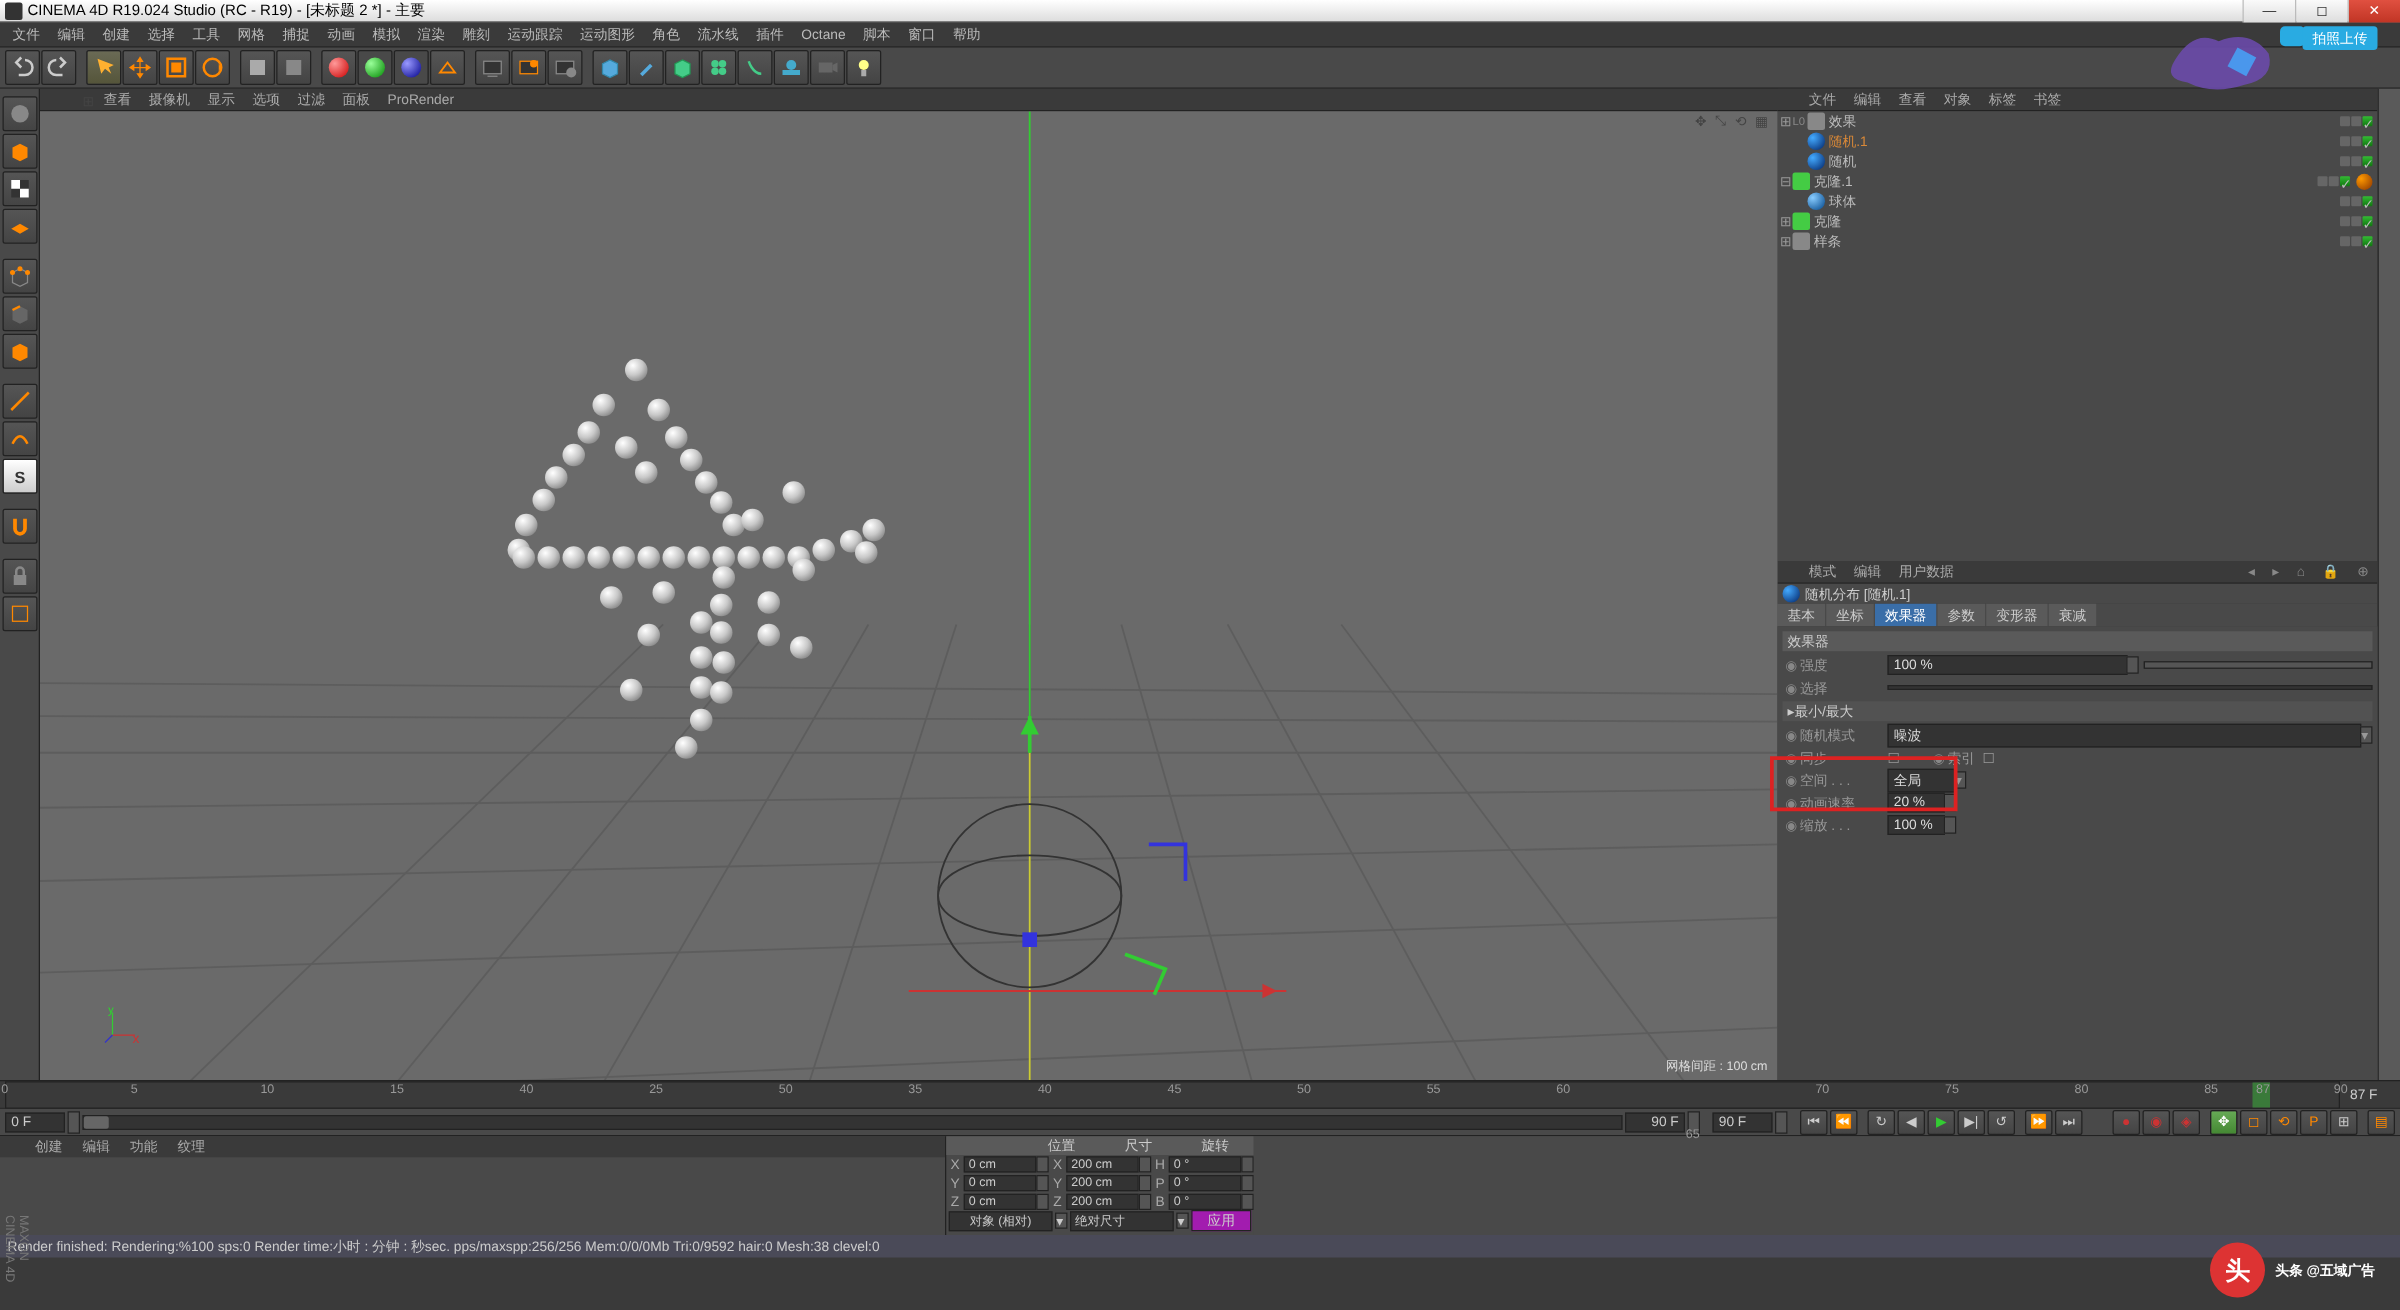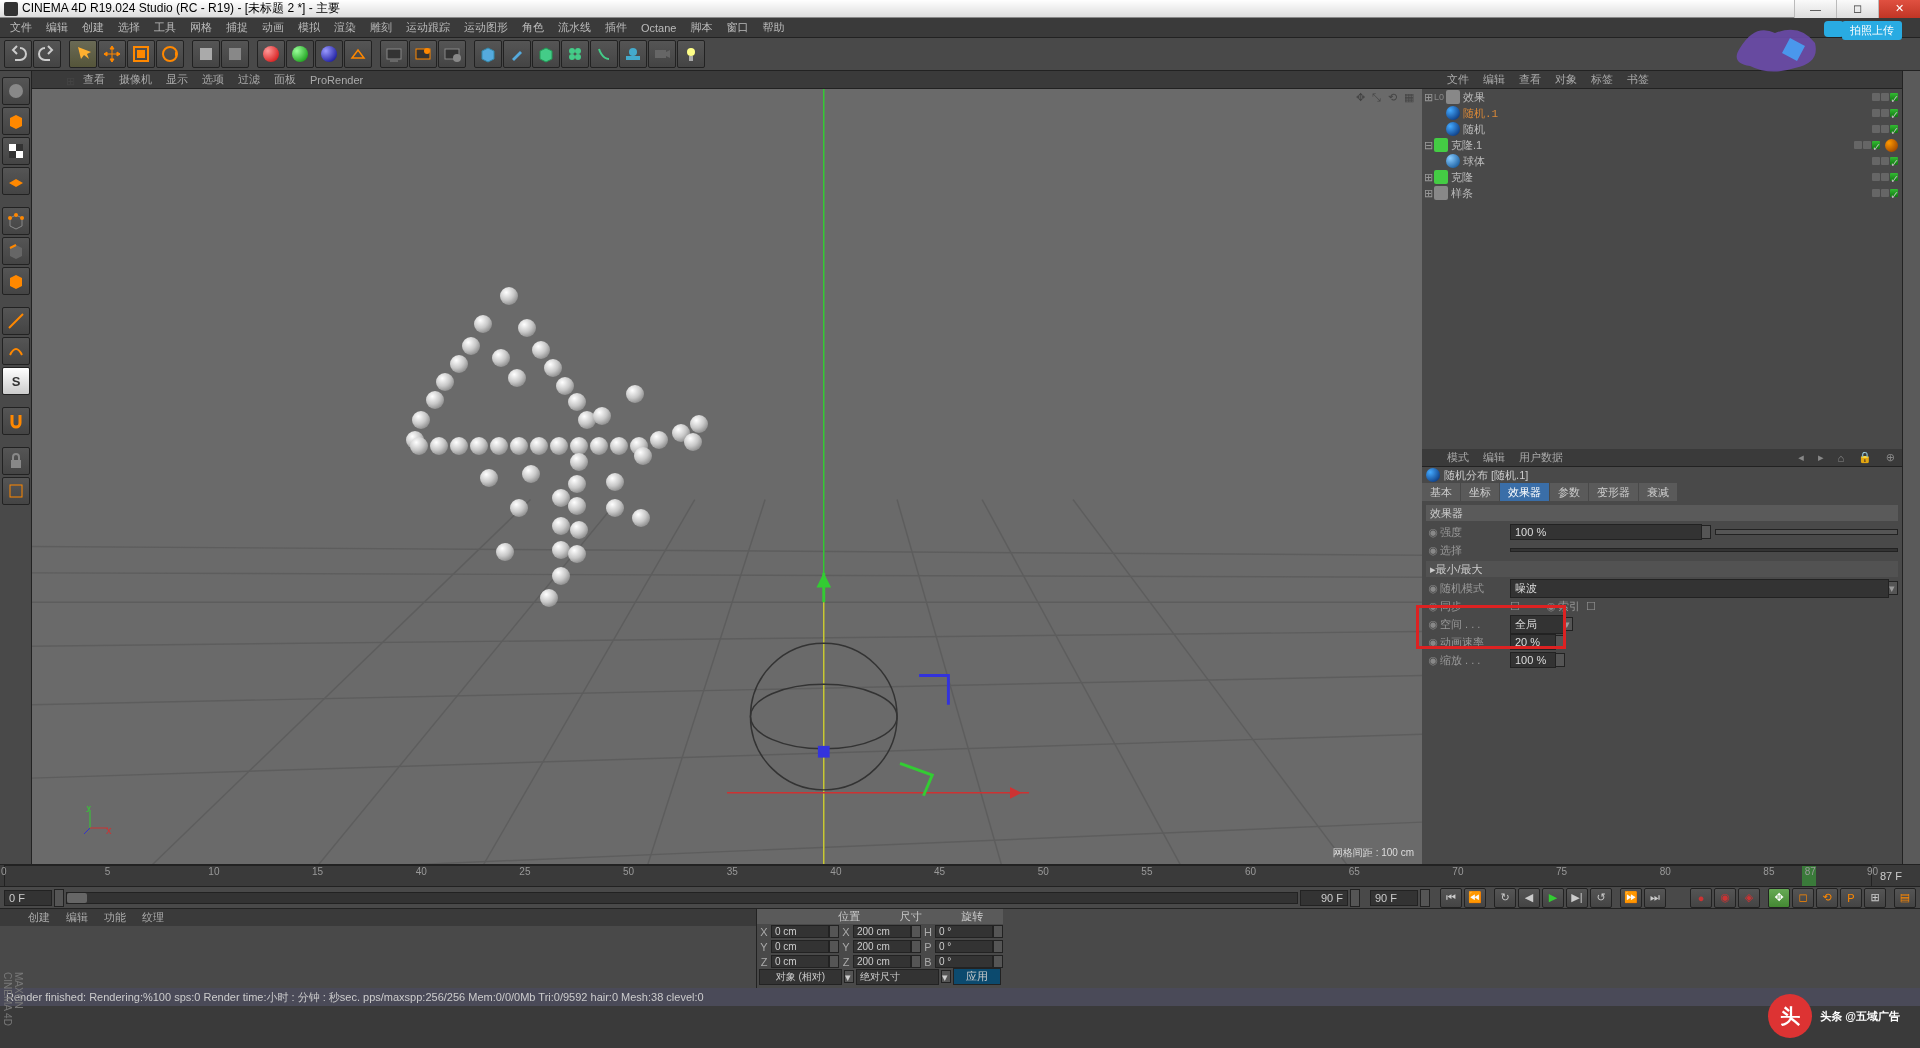--- a/index.html
+++ b/index.html
@@ -40,21 +40,21 @@
 
 
 .om-menubar { height:18px; background:#3a3a3a; display:flex; align-items:center; padding-left:18px; border-bottom:1px solid #222; }
 .om-menubar span { color:#aaa; padding:2px 7px; }
 .om-tree { flex:0 0 360px; background:#494949; overflow:auto; }
 .om-row { height:16px; display:flex; align-items:center; color:#bbb; padding-left:2px; }
 .om-row .indent { width:12px; }
 .om-row .exp { width:10px; color:#999; }
 .om-row .oicon { width:14px; height:14px; margin-right:3px; }
 .om-row .oname { flex:0 0 auto; padding-right:6px; }
-.om-row.sel .oname { color:#d88838;font-family:Liberation Mono, monospace; }
+.om-row.sel .oname { color:#d88838; }
 .om-row .dots { margin-left:auto; display:flex; gap:1px; padding-right:4px; align-items:center; }
 .dot { width:8px; height:8px; }
 .dot.g { background:linear-gradient(#3b3,#171); border-radius:1px;}
 .dot.gr { background:#666; border-radius:1px;}
 .tag-icon{ width:13px;height:13px;border-radius:50%;background:radial-gradient(circle at 30% 30%,#f90,#830);margin-left:4px;}
 
 
 .am-menubar { height:18px; background:#3a3a3a; display:flex; align-items:center; padding-left:18px; border-bottom:1px solid #222; }
 .am-menubar span { color:#aaa; padding:2px 7px; }
 .am-head { height:16px; background:#494949; color:#ccc; display:flex; align-items:center; padding-left:4px; }
@@ -655,21 +655,21 @@
       <div class="tick" style="left: calc(16.6667% - 4px);">15</div>
       <div class="tick" style="left: calc(22.2222% - 4px);">40</div>
       <div class="tick" style="left: calc(27.7778% - 4px);">25</div>
       <div class="tick" style="left: calc(33.3333% - 4px);">50</div>
       <div class="tick" style="left: calc(38.8889% - 4px);">35</div>
       <div class="tick" style="left: calc(44.4444% - 4px);">40</div>
       <div class="tick" style="left: calc(50% - 4px);">45</div>
       <div class="tick" style="left: calc(55.5556% - 4px);">50</div>
       <div class="tick" style="left: calc(61.1111% - 4px);">55</div>
       <div class="tick" style="left: calc(66.6667% - 4px);">60</div>
-      <div class="tick" style="left: calc(72.2222% - 4px);">65</div>
+      <div class="tick" style="left: calc(72.2222% - 4px); margin-top: 36px;">65</div>
       <div class="tick" style="left: calc(77.7778% - 4px);">70</div>
       <div class="tick" style="left: calc(83.3333% - 4px);">75</div>
       <div class="tick" style="left: calc(88.8889% - 4px);">80</div>
       <div class="tick" style="left: calc(94.4444% - 4px);">85</div>
       <div class="tick" style="left: calc(96.6667% - 4px);">87</div>
       <div class="tick" style="left: calc(100% - 4px);">90</div>
     </div>
   <div style="width:44px;color:#ccc;padding-left:4px">87 F</div>
 </div>
 
@@ -758,21 +758,21 @@
         <span class="csp"></span>
         <span class="axis">B</span>
         <span class="cval">0 °</span>
         <span class="csp"></span>
       </div>
     <div class="coord-line" style="gap:2px;padding:1px 2px">
         <span class="cval" style="flex:1;text-align:center">对象 (相对)</span>
         <span class="csp">▾</span>
         <span class="cval" style="flex:1;">绝对尺寸</span>
         <span class="csp">▾</span>
-        <span style="flex:0 0 48px;background:#0c4a6e;border:1px solid #222;text-align:center">应用</span>
+        <span style="flex:0 0 48px;background:#a21caf;border:1px solid #222;text-align:center">应用</span>
       </div>
   </div>
   <div style="flex:1;background:#494949"></div>
 </div>
 
 <div class="statusbar">
     <span>Render finished: Rendering:%100 sps:0 Render time:小时 : 分钟 : 秒sec. pps/maxspp:256/256 Mem:0/0/0Mb Tri:0/9592 hair:0 Mesh:38 clevel:0</span>
   </div>
 
 <div class="maxon">MAXON<br>CINEMA 4D</div>

